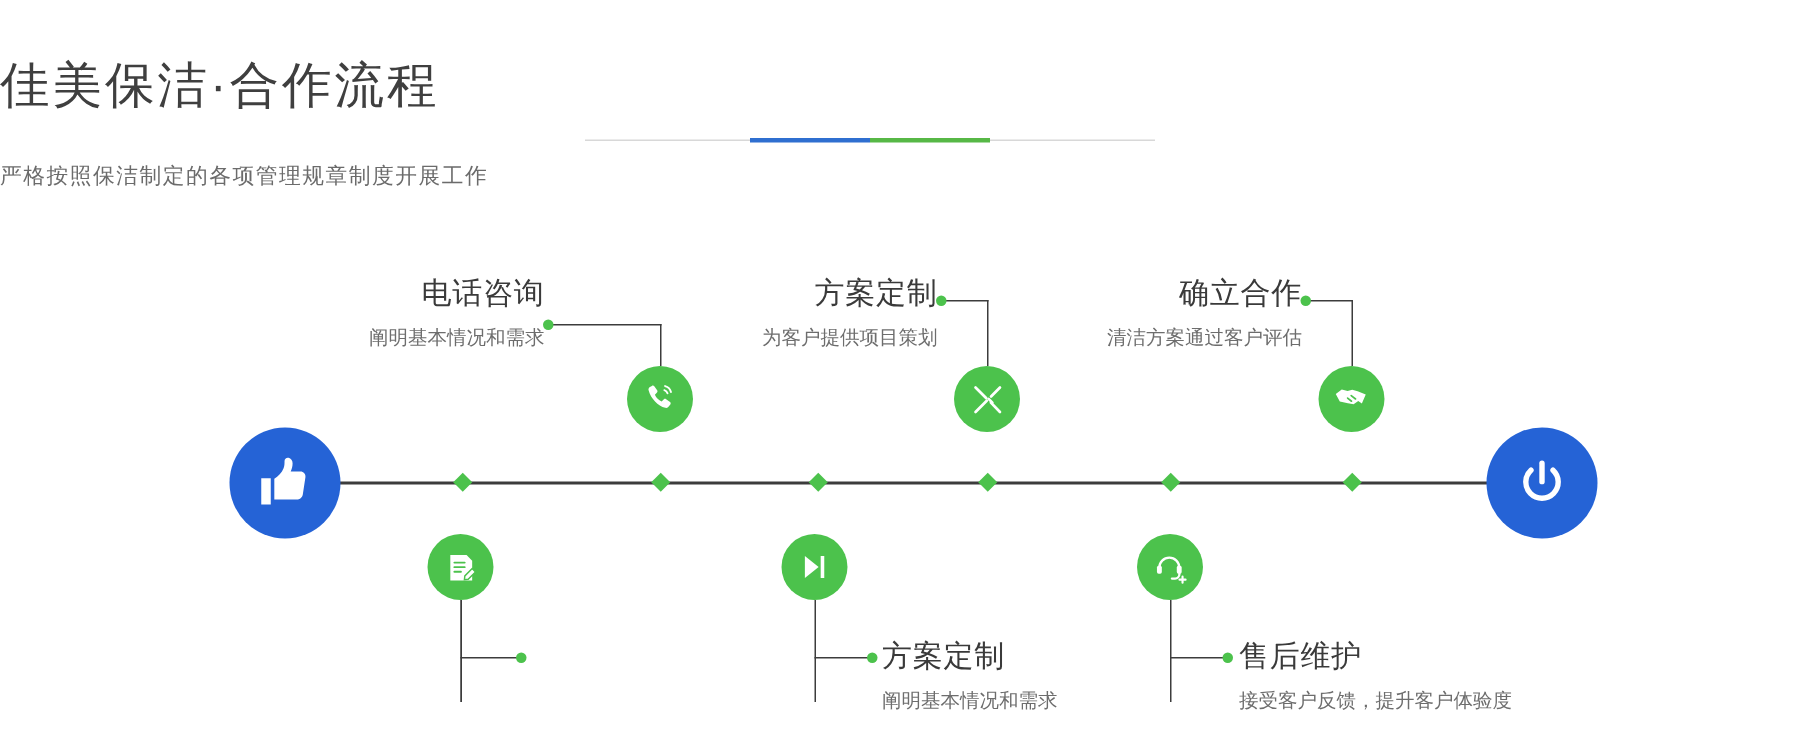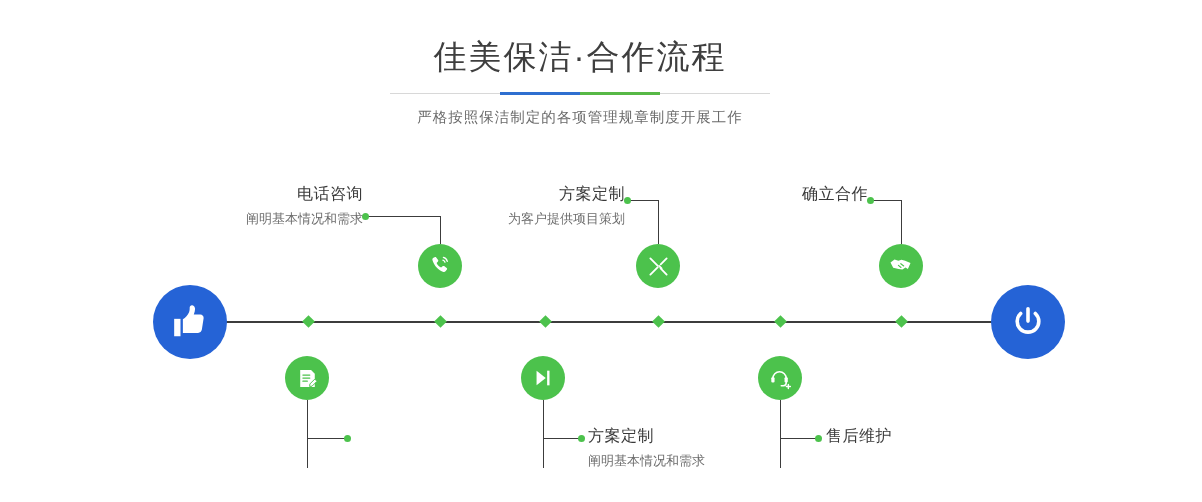--- a/index.html
+++ b/index.html
@@ -19,21 +19,20 @@
     width: 1202px;
     height: 502px;
   }
 
   
   .header {
     position: absolute;
     top: 34px;
     left: 0;
     width: 1160px;
-    text-align: center;
   }
   .title {
     font-size: 33px;
     letter-spacing: 2px;
     color: #3f3f3f;
     font-weight: normal;
     margin: 0;
     line-height: 46px;
   }
   .rule-wrap {
@@ -150,21 +149,21 @@
 
   
   .label {
     position: absolute;
     text-align: center;
     line-height: 1.45;
     white-space: nowrap;
   }
   .label .lbl-title {
     display: block;
-    font-size: 16px;
+    font-size: 20px;
     color: #3a3a3a;
     letter-spacing: 0.5px;
   }
   .label .lbl-desc {
     display: block;
     font-size: 13px;
     color: #6d6d6d;
     margin-top: 5px;
   }
 </style>
@@ -285,33 +284,35 @@
           <path d="M1.5 8.6l4-3 3.9 1.1 3.1-.9 3.6 1 5.4 2.2-2.6 6-2.4-1.6-3.1 2.1-3.8-.6-5.4-1.2z"></path>
           <path d="M9.4 11.4l2.6 2.1M11.8 9.7l2.9 2.3" stroke="#4cc24c" stroke-width="1.1" stroke-linecap="round"></path>
         </svg>
       </span>
     </div>
     <div class="vline" style="left:901px; top:50px; height:44px;"></div>
     <div class="hline" style="left:870px; top:50px; width:32px;"></div>
     <div class="dot" style="left:867px; top:47px;"></div>
     <div class="label" style="left:668px; top:32px; width:200px; text-align:right;">
       <span class="lbl-title">确立合作</span>
+      <span class="lbl-desc">清洁方案通过客户评估</span>
     </div>
 
     <div class="node" style="left:758px; top:206px;">
       <span>
         <svg width="23" height="23" viewBox="0 0 24 24" fill="#ffffff">
           <path d="M4 12a7 7 0 0 1 14 0v4.5a3 3 0 0 1-3 3h-2.2" stroke="#ffffff" stroke-width="1.6" fill="none" stroke-linecap="round"></path>
           <rect x="2.4" y="10.6" width="3.4" height="5.6" rx="1.2"></rect>
           <rect x="16.2" y="10.6" width="3.4" height="5.6" rx="1.2"></rect>
           <path d="M20.2 18.2v4.2M18.1 20.3h4.2" stroke="#ffffff" stroke-width="1.5" stroke-linecap="round"></path>
         </svg>
       </span>
     </div>
     <div class="vline" style="left:780px; top:250px; height:68px;"></div>
     <div class="hline" style="left:780px; top:288px; width:38px;"></div>
     <div class="dot" style="left:815px; top:285px;"></div>
     <div class="label" style="left:826px; top:274px; width:300px; text-align:left;">
       <span class="lbl-title">售后维护</span>
+      <span class="lbl-desc">接受客户反馈，提升客户体验度</span>
     </div>
 
   </div>
 </div>
 
 </body></html>

